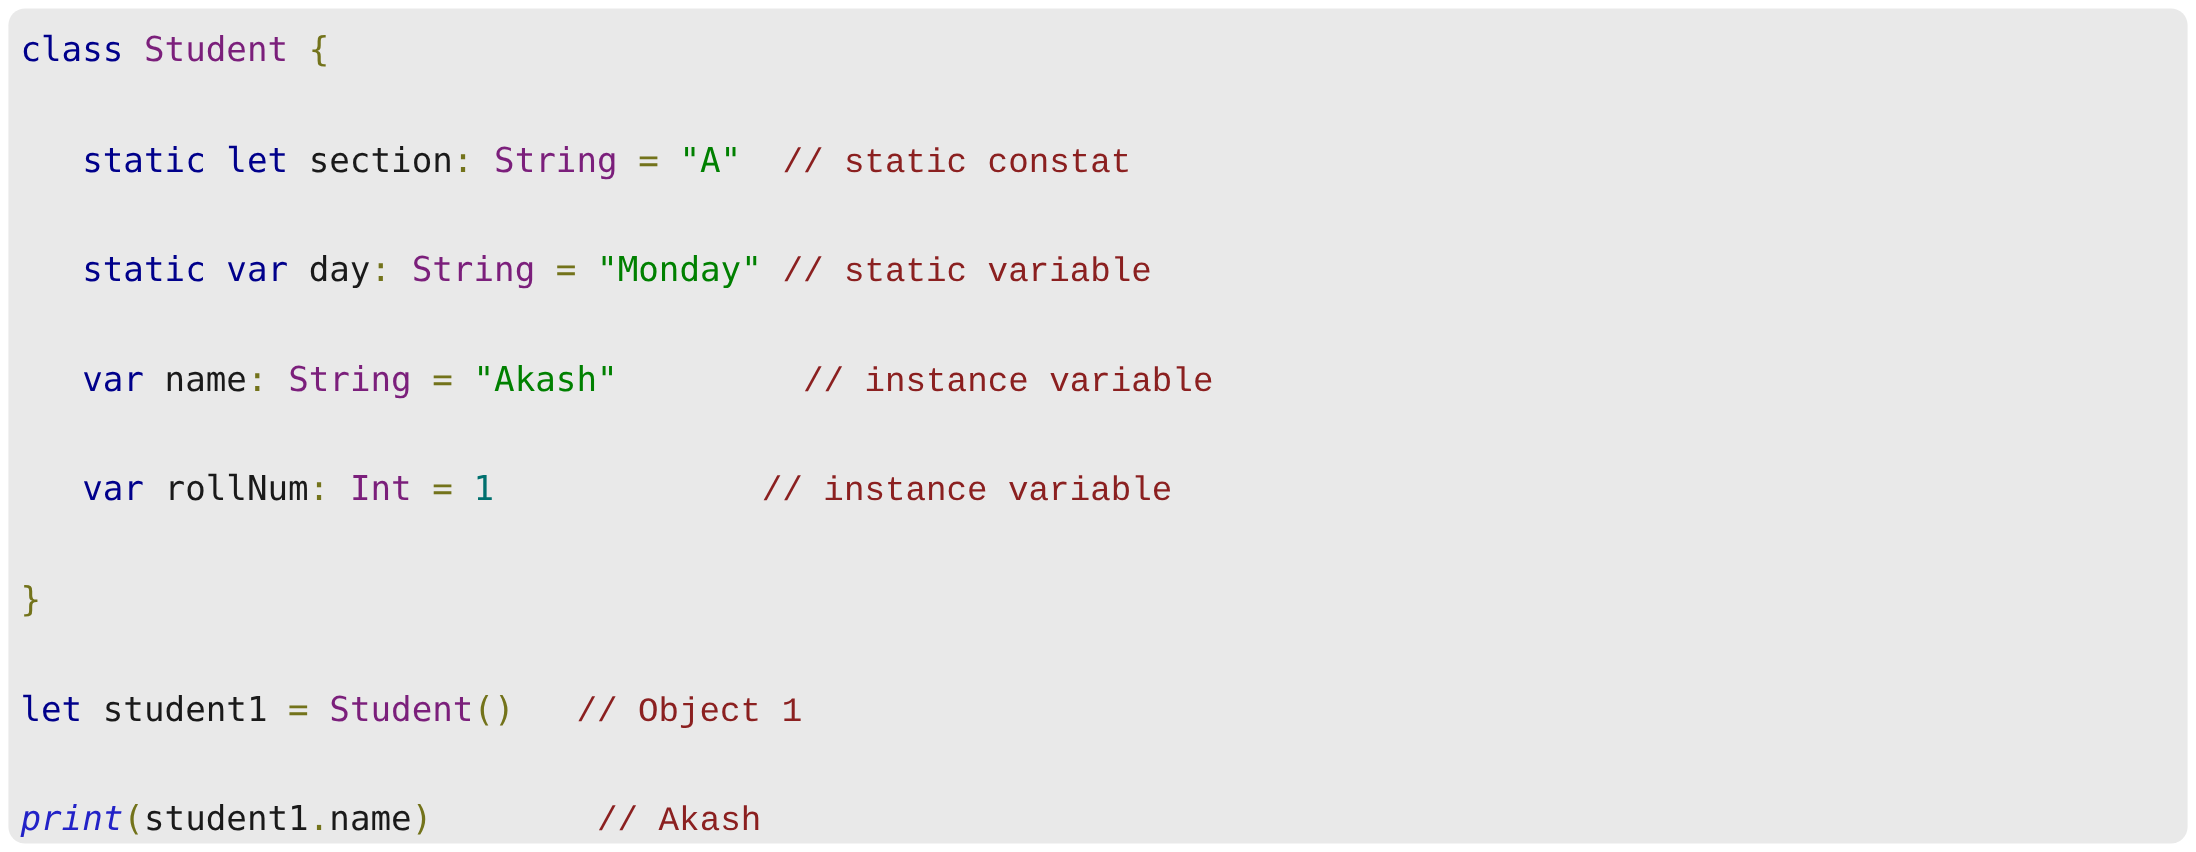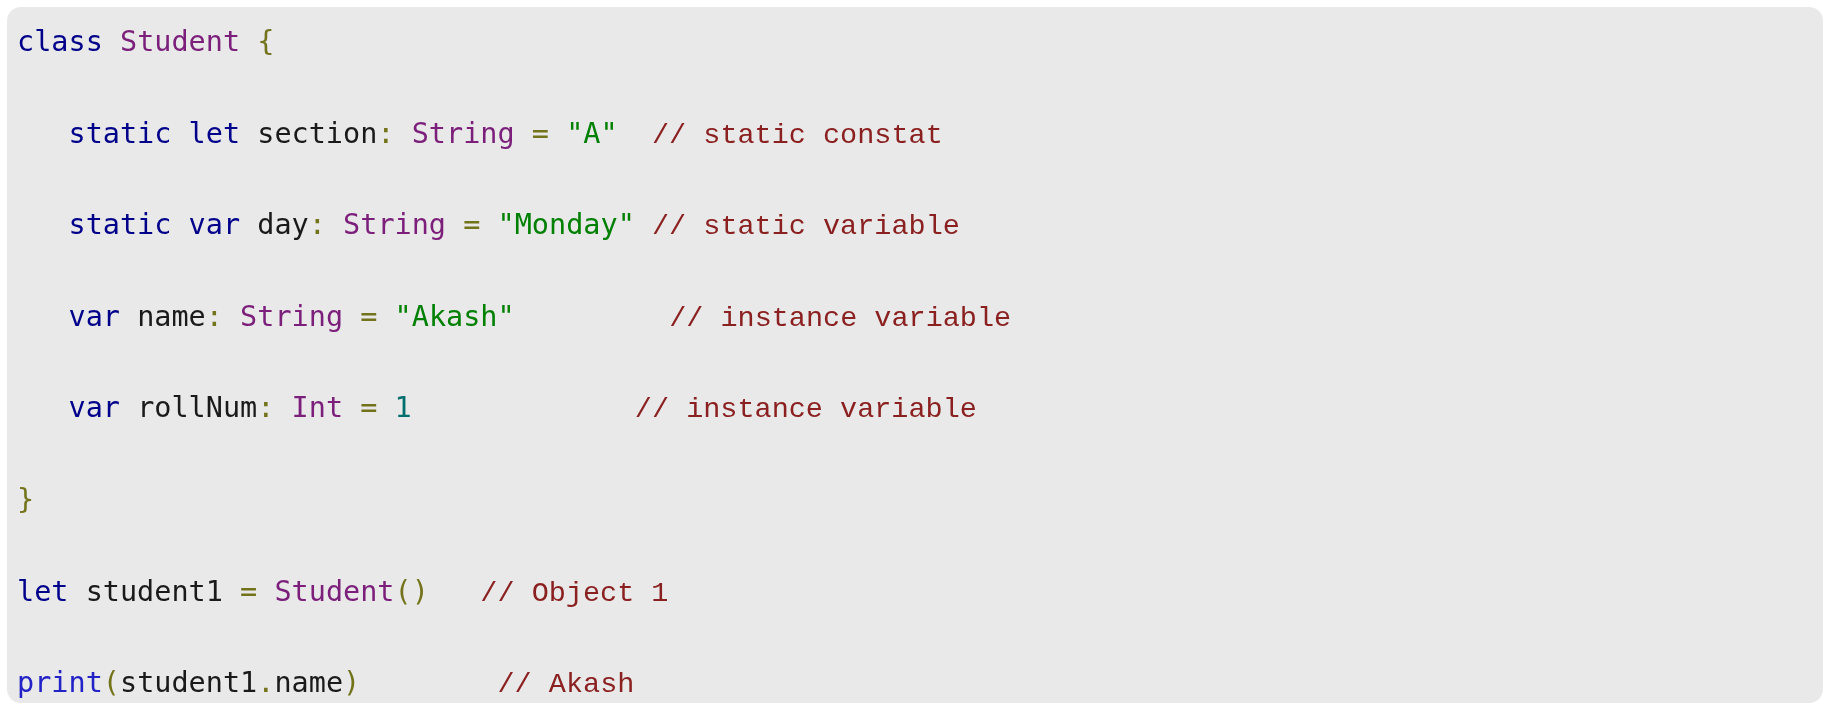--- a/index.html
+++ b/index.html
@@ -46,21 +46,21 @@
   }
 
   
   .tok-keyword  { color: #00008b; }
   .tok-type     { color: #7b1f7b; }
   .tok-string   { color: #008000; }
   .tok-comment  { color: #8b2020; font-family: Liberation Mono, monospace; }
   .tok-number   { color: #00706e; }
   .tok-punct    { color: #73731b; }
   .tok-plain    { color: #1a1a1a; }
-  .tok-func     { color: #2222c7; }
+  .tok-func     { color: #2222c7; font-style: italic; }
 </style>
 </head>
 <body style="background: rgb(255, 255, 255);">
 
 <div id="code-block" style="background: rgb(233, 233, 233);">
   <pre id="code-listing"><span class="code-line"><span class="tok-keyword" style="color: rgb(0, 0, 139);">class</span><span class="tok-plain" style="color: rgb(26, 26, 26);"> </span><span class="tok-type" style="color: rgb(123, 31, 123);">Student</span><span class="tok-plain" style="color: rgb(26, 26, 26);"> </span><span class="tok-punct" style="color: rgb(115, 115, 27);">{</span></span>
 <span class="code-line"><span class="tok-plain" style="color: rgb(26, 26, 26);">   </span><span class="tok-keyword" style="color: rgb(0, 0, 139);">static let</span><span class="tok-plain" style="color: rgb(26, 26, 26);"> section</span><span class="tok-punct" style="color: rgb(115, 115, 27);">:</span><span class="tok-plain" style="color: rgb(26, 26, 26);"> </span><span class="tok-type" style="color: rgb(123, 31, 123);">String</span><span class="tok-plain" style="color: rgb(26, 26, 26);"> </span><span class="tok-punct" style="color: rgb(115, 115, 27);">=</span><span class="tok-plain" style="color: rgb(26, 26, 26);"> </span><span class="tok-string" style="color: rgb(0, 128, 0);">"A"</span><span class="tok-plain" style="color: rgb(26, 26, 26);">  </span><span class="tok-comment" style="color: rgb(139, 32, 32);">// static constat</span></span>
 <span class="code-line"><span class="tok-plain" style="color: rgb(26, 26, 26);">   </span><span class="tok-keyword" style="color: rgb(0, 0, 139);">static var</span><span class="tok-plain" style="color: rgb(26, 26, 26);"> day</span><span class="tok-punct" style="color: rgb(115, 115, 27);">:</span><span class="tok-plain" style="color: rgb(26, 26, 26);"> </span><span class="tok-type" style="color: rgb(123, 31, 123);">String</span><span class="tok-plain" style="color: rgb(26, 26, 26);"> </span><span class="tok-punct" style="color: rgb(115, 115, 27);">=</span><span class="tok-plain" style="color: rgb(26, 26, 26);"> </span><span class="tok-string" style="color: rgb(0, 128, 0);">"Monday"</span><span class="tok-plain" style="color: rgb(26, 26, 26);"> </span><span class="tok-comment" style="color: rgb(139, 32, 32);">// static variable</span></span>
 <span class="code-line"><span class="tok-plain" style="color: rgb(26, 26, 26);">   </span><span class="tok-keyword" style="color: rgb(0, 0, 139);">var</span><span class="tok-plain" style="color: rgb(26, 26, 26);"> name</span><span class="tok-punct" style="color: rgb(115, 115, 27);">:</span><span class="tok-plain" style="color: rgb(26, 26, 26);"> </span><span class="tok-type" style="color: rgb(123, 31, 123);">String</span><span class="tok-plain" style="color: rgb(26, 26, 26);"> </span><span class="tok-punct" style="color: rgb(115, 115, 27);">=</span><span class="tok-plain" style="color: rgb(26, 26, 26);"> </span><span class="tok-string" style="color: rgb(0, 128, 0);">"Akash"</span><span class="tok-plain" style="color: rgb(26, 26, 26);">         </span><span class="tok-comment" style="color: rgb(139, 32, 32);">// instance variable</span></span>
 <span class="code-line"><span class="tok-plain" style="color: rgb(26, 26, 26);">   </span><span class="tok-keyword" style="color: rgb(0, 0, 139);">var</span><span class="tok-plain" style="color: rgb(26, 26, 26);"> rollNum</span><span class="tok-punct" style="color: rgb(115, 115, 27);">:</span><span class="tok-plain" style="color: rgb(26, 26, 26);"> </span><span class="tok-type" style="color: rgb(123, 31, 123);">Int</span><span class="tok-plain" style="color: rgb(26, 26, 26);"> </span><span class="tok-punct" style="color: rgb(115, 115, 27);">=</span><span class="tok-plain" style="color: rgb(26, 26, 26);"> </span><span class="tok-number" style="color: rgb(0, 112, 110);">1</span><span class="tok-plain" style="color: rgb(26, 26, 26);">             </span><span class="tok-comment" style="color: rgb(139, 32, 32);">// instance variable</span></span>

